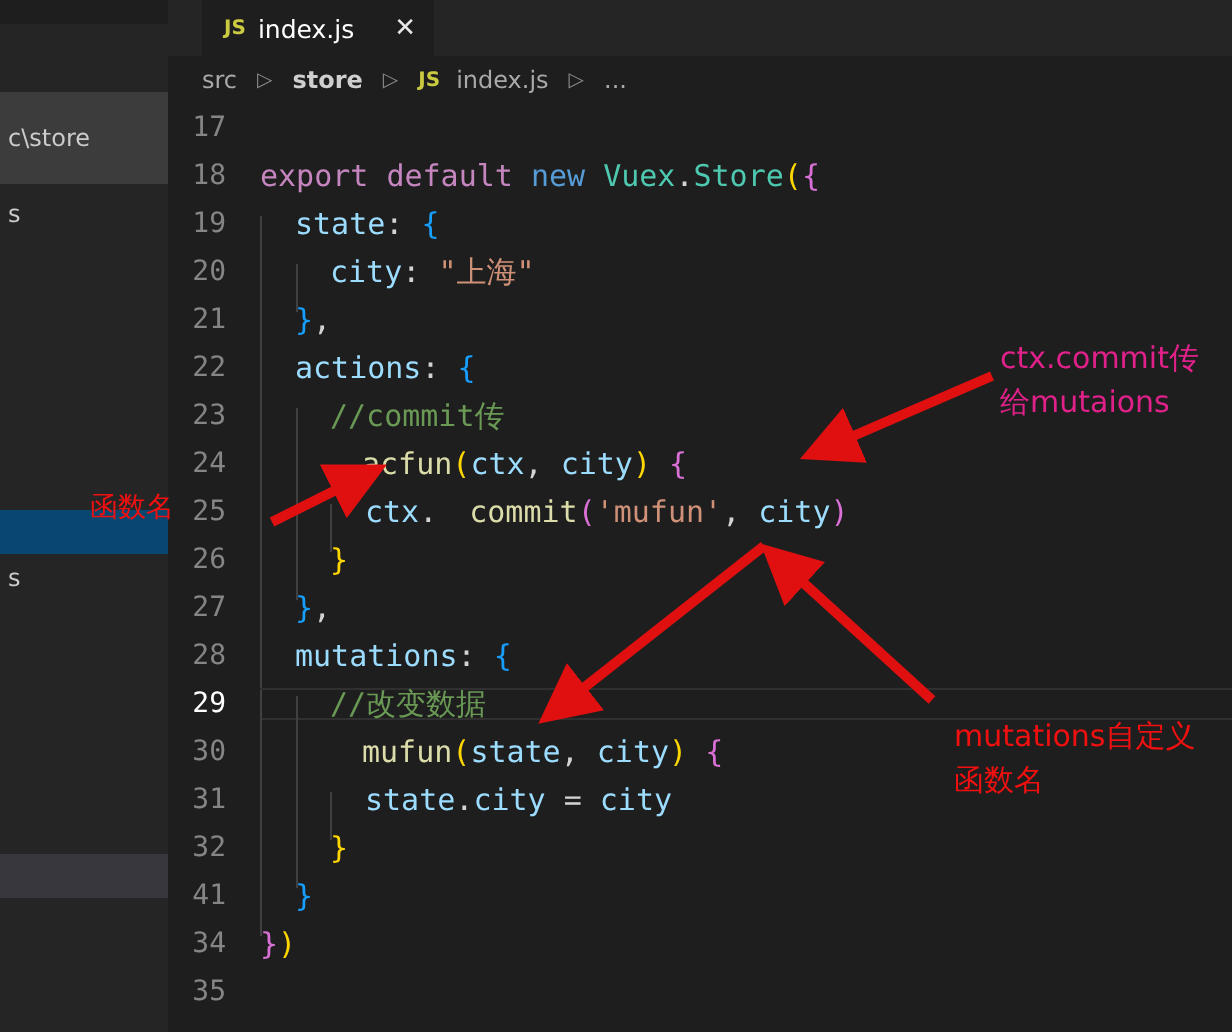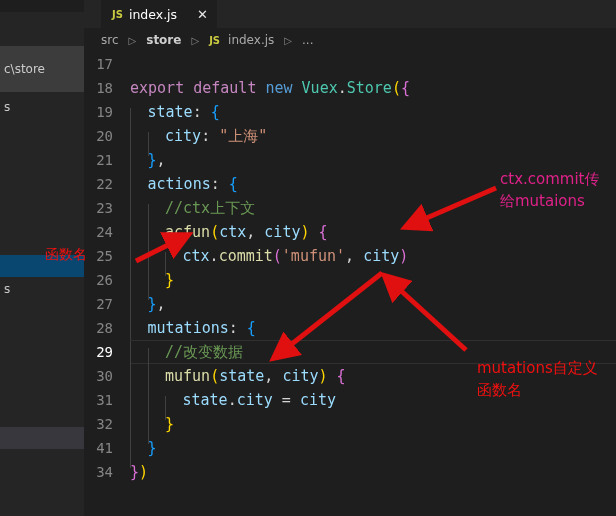--- a/index.html
+++ b/index.html
@@ -76,42 +76,42 @@
     font-family: "DejaVu Sans Mono", monospace;
     font-size: 15px;
   }
   .line {
     position: relative; height: 24px; display: flex; align-items: center;
     white-space: pre;
   }
   .line.active .ln { color: #ffffff; }
   .line.active .code-wrap {
     border: 1px solid #303030; border-left: none; border-right: none;
-    height: 24px;
+    height: 16px;
   }
   .ln {
     width: 46px; min-width: 46px; text-align: right; padding-right: 17px;
     color: #858585; font-size: 14px;
     font-family: "DejaVu Sans Mono", monospace;
   }
   .code-wrap { flex: 1; height: 24px; display: flex; align-items: center; }
 
   
   .ind { display: inline-block; width: 17.5px; position: relative; }
   .ind.g::before {
     content: ""; position: absolute; left: 0; top: -4px;
     width: 1px; height: 24px; background: #404040;
   }
 
   
   .t-kw    { color: #c586c0; }
   .t-blue  { color: #569cd6; }
   .t-var   { color: #9cdcfe; }
   .t-type  { color: #4ec9b0; }
-  .t-fn    { color: #dcdcaa; }
+  .t-fn    { color: #dcdcaa; margin-left: 16px; }
   .t-str   { color: #ce9178; }
   .t-cmt   { color: #6a9955; }
   .t-pl    { color: #d4d4d4; }
   .t-py    { color: #ffd700; }
   .t-pp    { color: #da70d6; }
   .t-pb    { color: #179fff; }
 
   
   .anno {
     position: absolute; font-family: "DejaVu Sans", sans-serif;
@@ -158,32 +158,33 @@
     <span class="bc-seg">...</span>
   </div>
 
   <div class="editor" id="editor">
       <div class="line"><span class="ln">17</span><span class="code-wrap"></span></div>
       <div class="line"><span class="ln">18</span><span class="code-wrap"><span class="t-kw">export</span><span class="t-pl"> </span><span class="t-kw">default</span><span class="t-pl"> </span><span class="t-blue">new</span><span class="t-pl"> </span><span class="t-type">Vuex</span><span class="t-pl">.</span><span class="t-type">Store</span><span class="t-py">(</span><span class="t-pp">{</span></span></div>
       <div class="line"><span class="ln">19</span><span class="code-wrap"><span class="ind g"></span><span class="t-var">state</span><span class="t-pl">: </span><span class="t-pb">{</span></span></div>
       <div class="line"><span class="ln">20</span><span class="code-wrap"><span class="ind g"></span><span class="ind g"></span><span class="t-var">city</span><span class="t-pl">: </span><span class="t-str">"上海"</span></span></div>
       <div class="line"><span class="ln">21</span><span class="code-wrap"><span class="ind g"></span><span class="t-pb">}</span><span class="t-pl">,</span></span></div>
       <div class="line"><span class="ln">22</span><span class="code-wrap"><span class="ind g"></span><span class="t-var">actions</span><span class="t-pl">: </span><span class="t-pb">{</span></span></div>
-      <div class="line"><span class="ln">23</span><span class="code-wrap"><span class="ind g"></span><span class="ind g"></span><span class="t-cmt">//ctx上下文</span></span></div>
+      <div class="line"><span class="ln">23</span><span class="code-wrap"><span class="ind g"></span><span class="ind g"></span><span class="t-cmt">//commit传</span></span></div>
       <div class="line"><span class="ln">24</span><span class="code-wrap"><span class="ind g"></span><span class="ind g"></span><span class="t-fn">acfun</span><span class="t-py">(</span><span class="t-var">ctx</span><span class="t-pl">, </span><span class="t-var">city</span><span class="t-py">)</span><span class="t-pl"> </span><span class="t-pp">{</span></span></div>
       <div class="line"><span class="ln">25</span><span class="code-wrap"><span class="ind g"></span><span class="ind g"></span><span class="ind g"></span><span class="t-var">ctx</span><span class="t-pl">.</span><span class="t-fn">commit</span><span class="t-pp">(</span><span class="t-str">'mufun'</span><span class="t-pl">, </span><span class="t-var">city</span><span class="t-pp">)</span></span></div>
       <div class="line"><span class="ln">26</span><span class="code-wrap"><span class="ind g"></span><span class="ind g"></span><span class="t-py">}</span></span></div>
       <div class="line"><span class="ln">27</span><span class="code-wrap"><span class="ind g"></span><span class="t-pb">}</span><span class="t-pl">,</span></span></div>
       <div class="line"><span class="ln">28</span><span class="code-wrap"><span class="ind g"></span><span class="t-var">mutations</span><span class="t-pl">: </span><span class="t-pb">{</span></span></div>
       <div class="line active"><span class="ln">29</span><span class="code-wrap"><span class="ind g"></span><span class="ind g"></span><span class="t-cmt">//改变数据</span></span></div>
       <div class="line"><span class="ln">30</span><span class="code-wrap"><span class="ind g"></span><span class="ind g"></span><span class="t-fn">mufun</span><span class="t-py">(</span><span class="t-var">state</span><span class="t-pl">, </span><span class="t-var">city</span><span class="t-py">)</span><span class="t-pl"> </span><span class="t-pp">{</span></span></div>
       <div class="line"><span class="ln">31</span><span class="code-wrap"><span class="ind g"></span><span class="ind g"></span><span class="ind g"></span><span class="t-var">state</span><span class="t-pl">.</span><span class="t-var">city</span><span class="t-pl"> = </span><span class="t-var">city</span></span></div>
       <div class="line"><span class="ln">32</span><span class="code-wrap"><span class="ind g"></span><span class="ind g"></span><span class="t-py">}</span></span></div>
       <div class="line"><span class="ln">41</span><span class="code-wrap"><span class="ind g"></span><span class="t-pb">}</span></span></div>
       <div class="line"><span class="ln">34</span><span class="code-wrap"><span class="t-pp">}</span><span class="t-py">)</span></span></div>
+      <div class="line"><span class="ln">35</span><span class="code-wrap"></span></div>
     </div>
 
   <svg class="arrows" viewBox="0 0 616 516" xmlns="http://www.w3.org/2000/svg">
     <defs>
       <marker id="ah" markerWidth="6" markerHeight="6" refX="1.2" refY="3" orient="auto" markerUnits="strokeWidth">
         <path d="M0,0 L6,3 L0,6 Z" fill="#e01010"></path>
       </marker>
     </defs>
 
     <line x1="136" y1="261" x2="172" y2="243" stroke="#e01010" stroke-width="5" marker-end="url(#ah)"></line>

